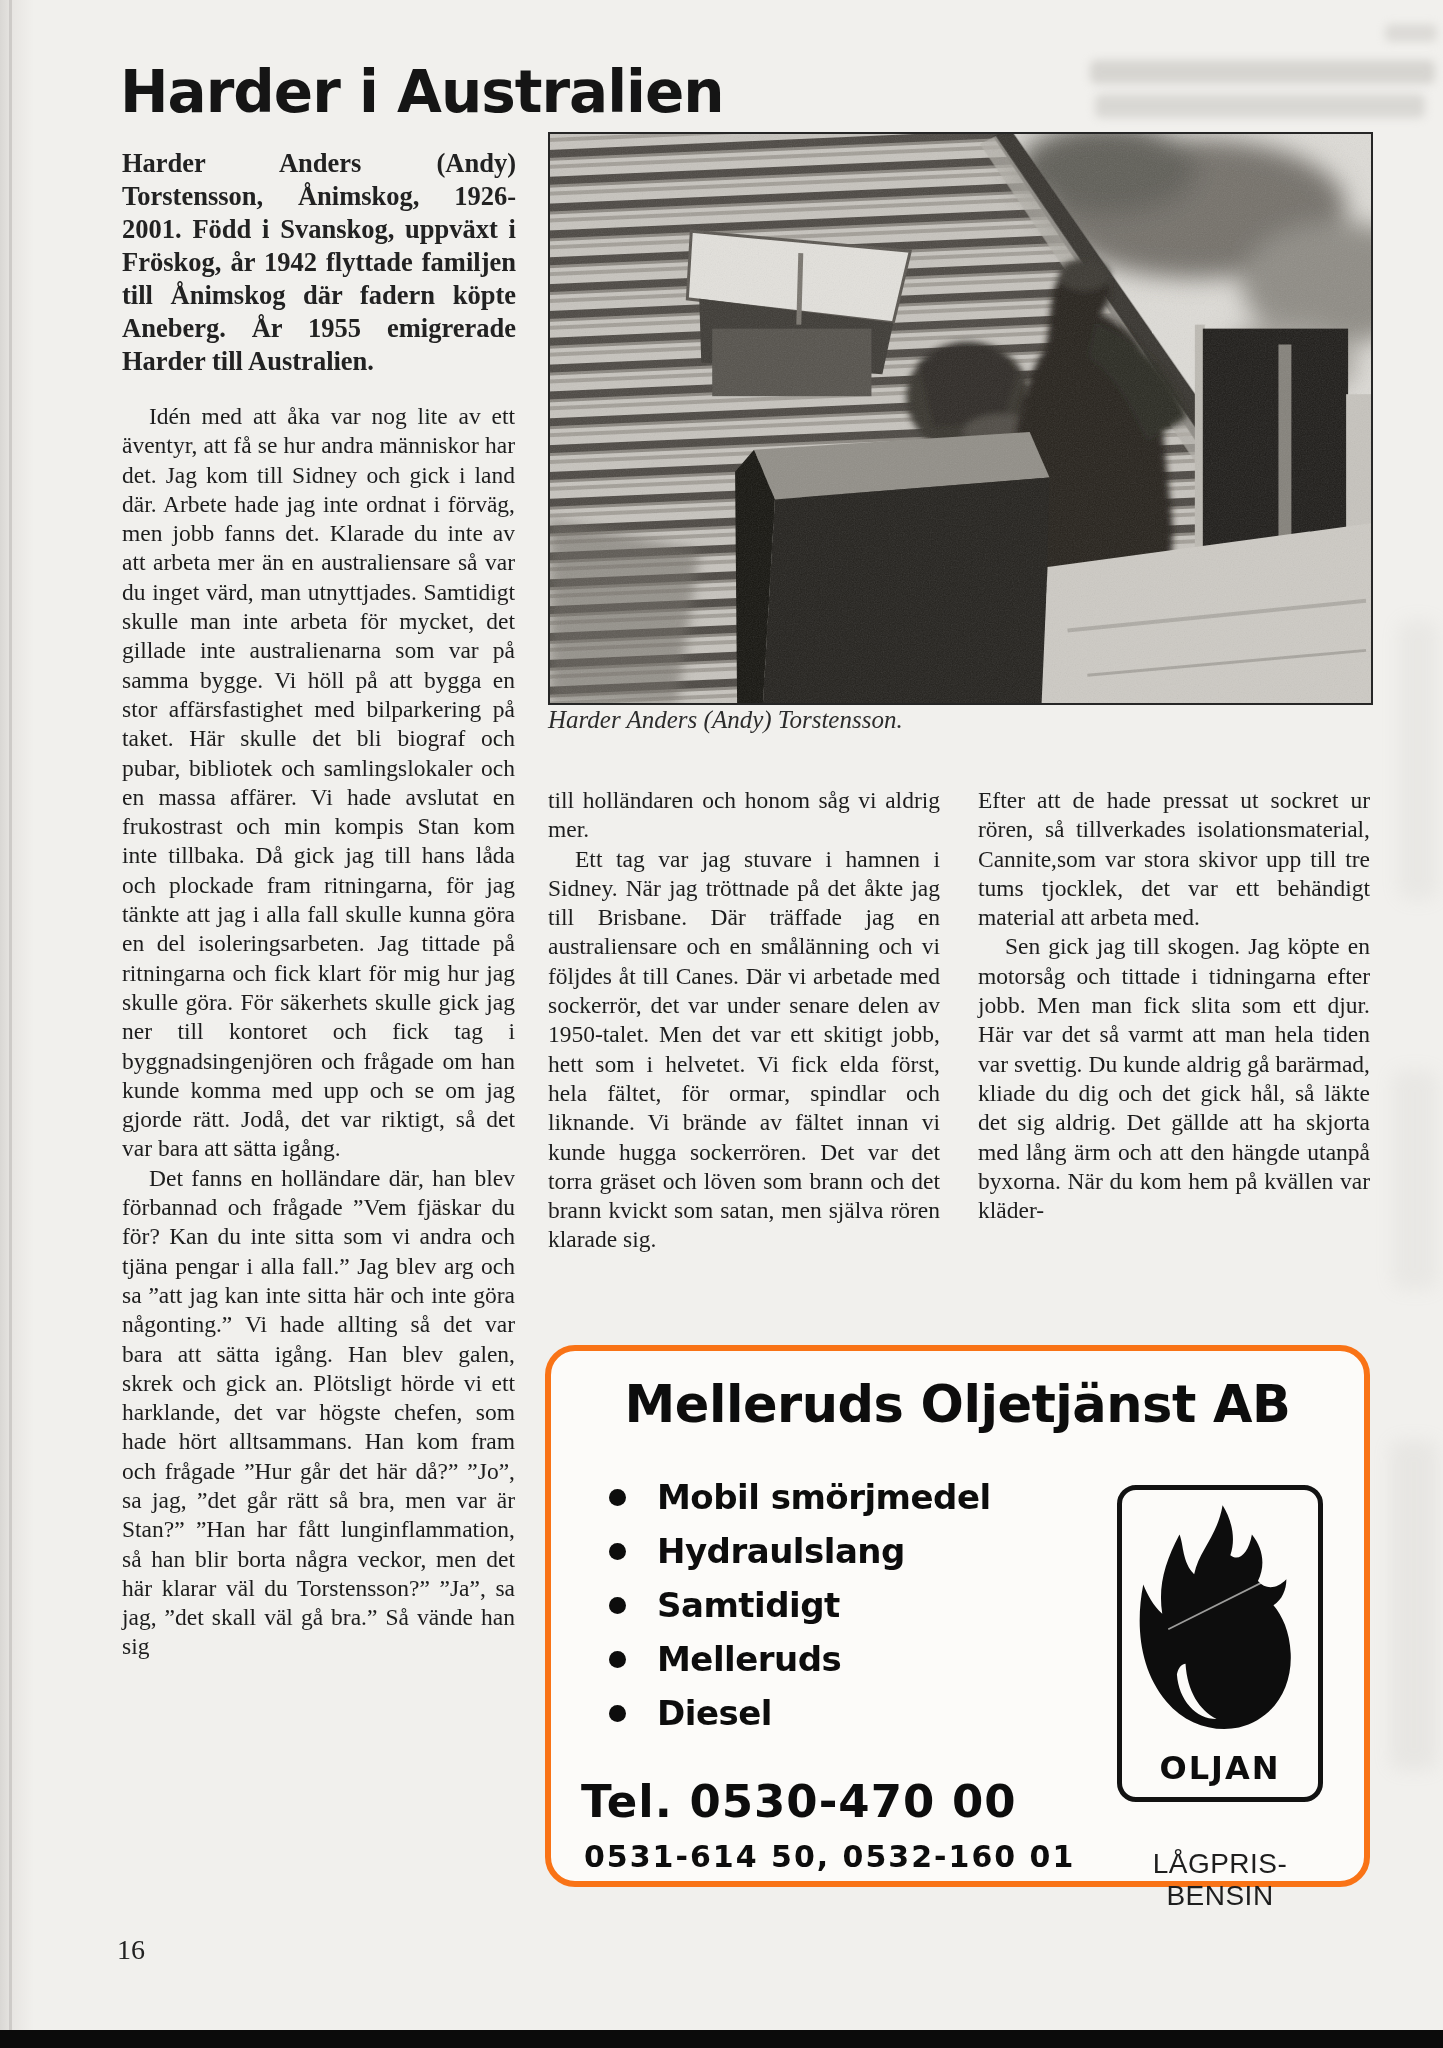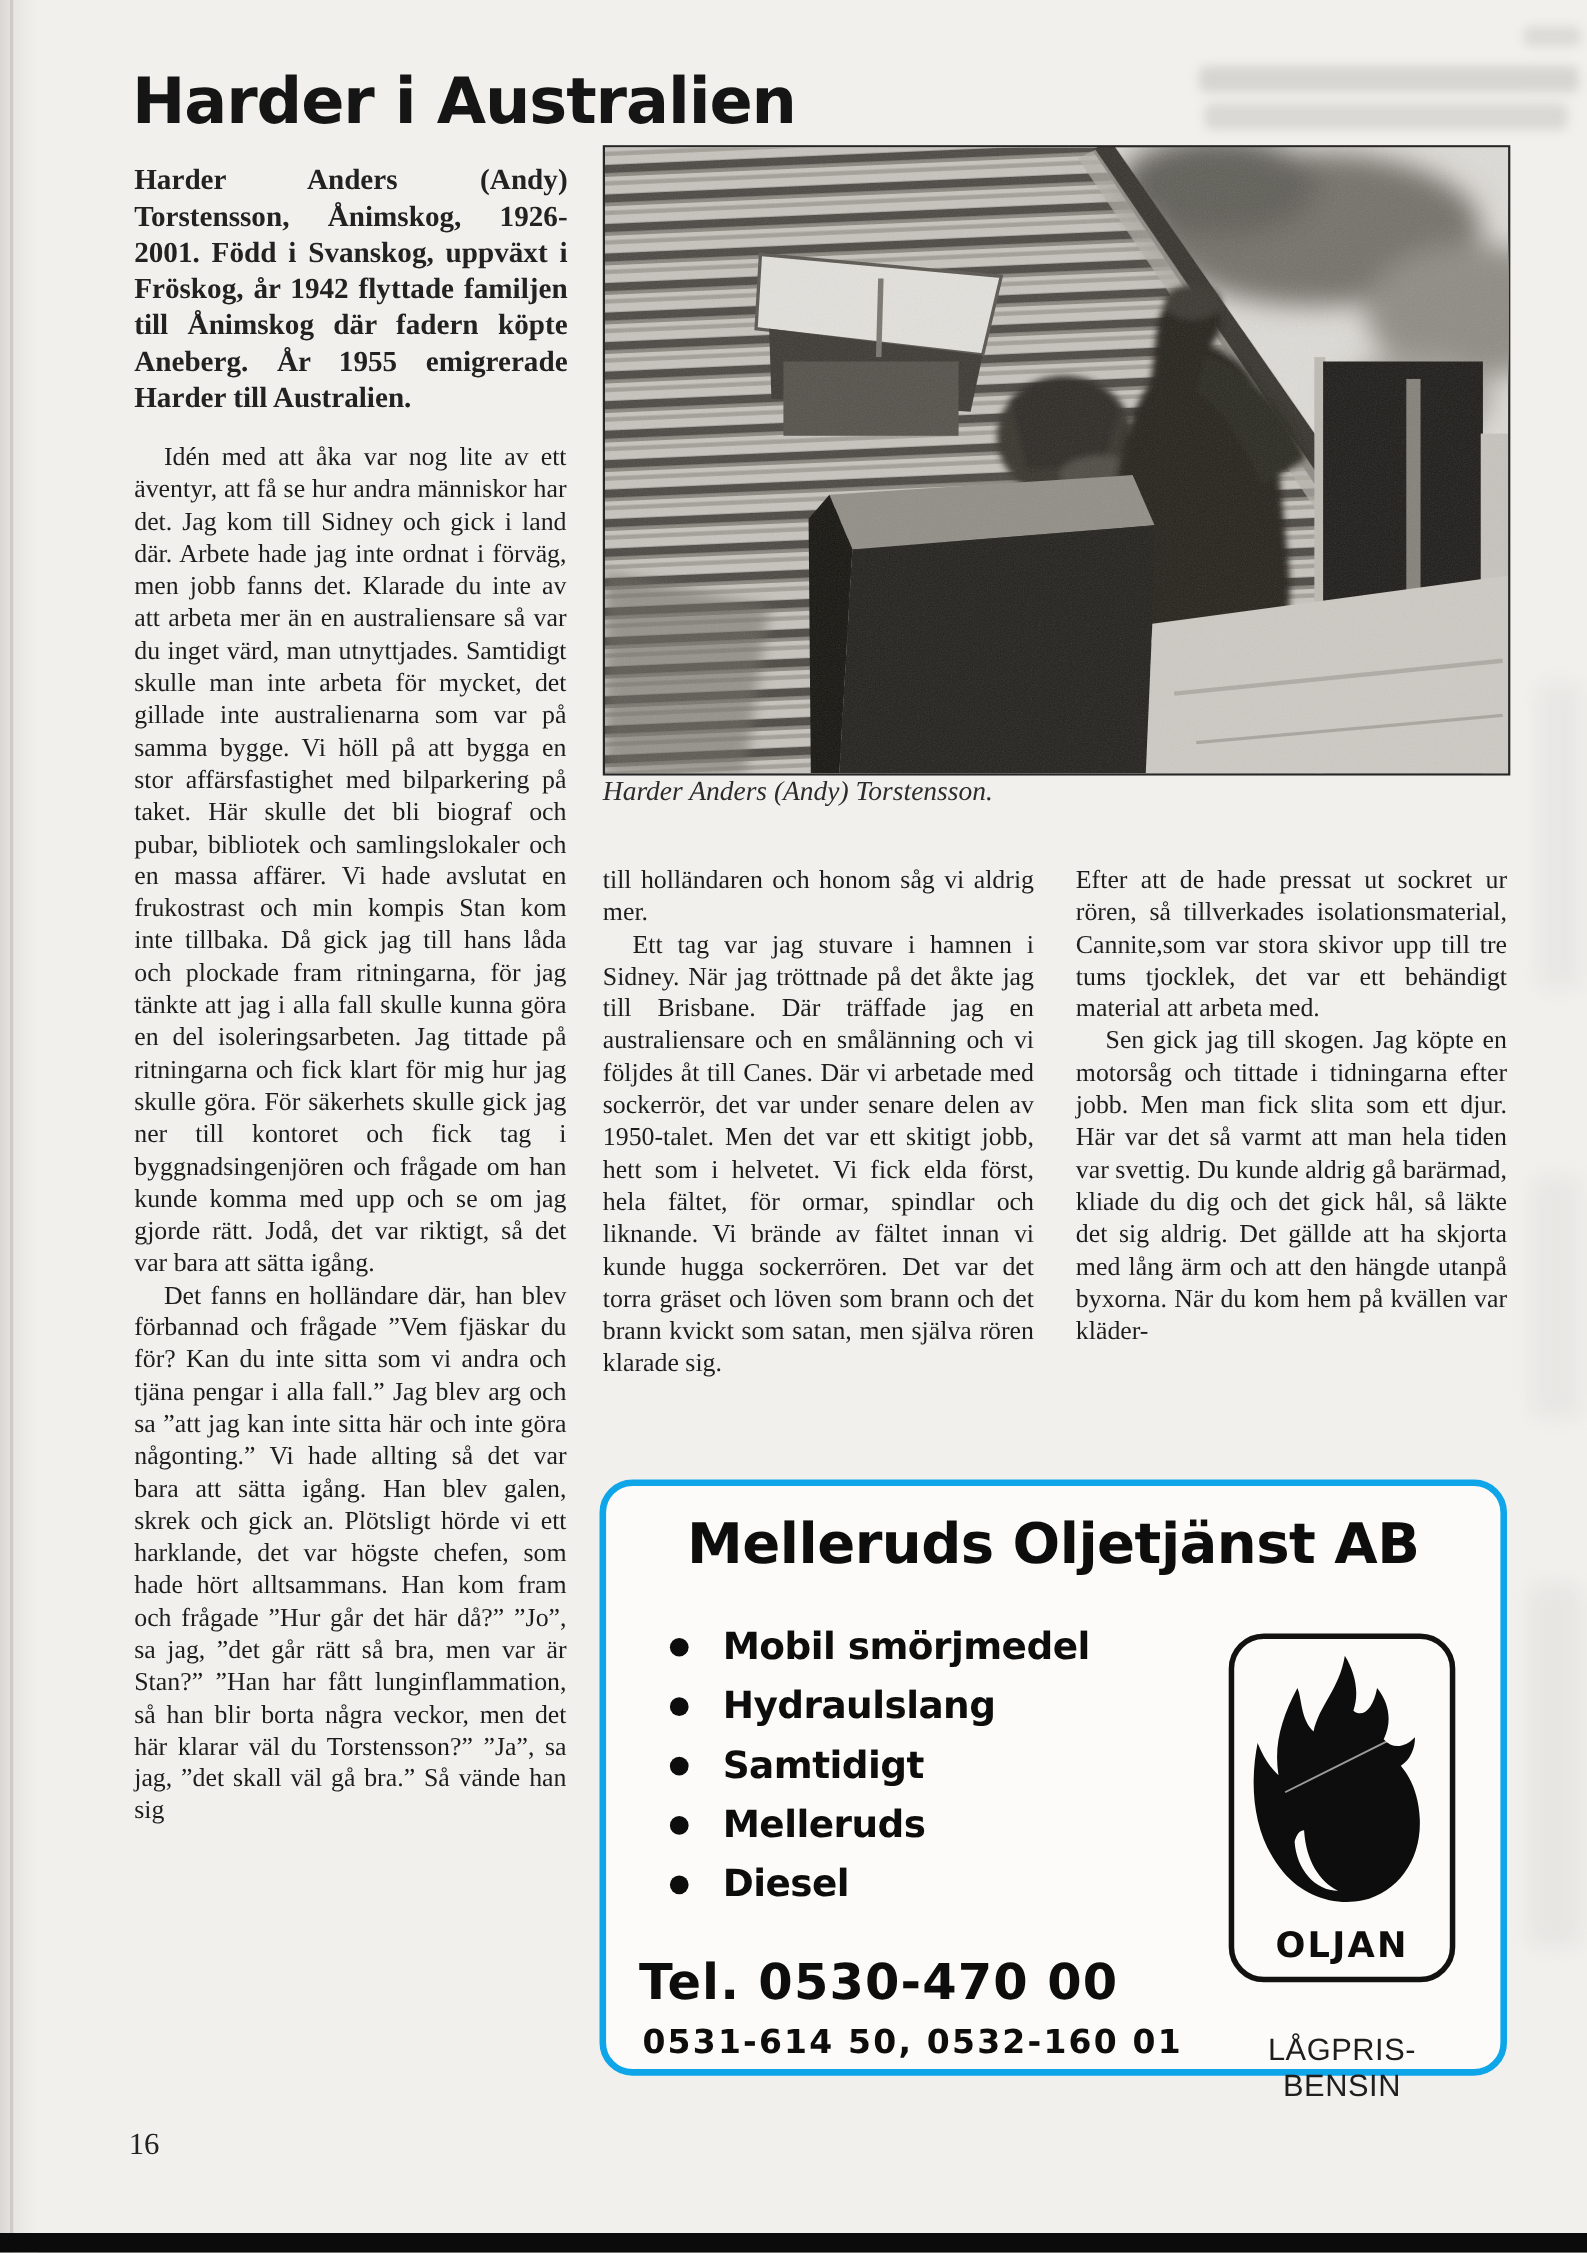--- a/index.html
+++ b/index.html
@@ -46,21 +46,21 @@
   }
   .photo svg { display:block; width:100%; height:100%; }
   .caption {
     left:548px; top:706px; width:820px;
     font-style:italic; font-size:25px; color:#2c2c2c;
   }
 
   
   .ad {
     left:545px; top:1345px; width:825px; height:542px;
-    background:#fcfbf9; border:6px solid #0ea5e9; border-radius:30px;
+    background:#fcfbf9; border:6px solid #f97316; border-radius:30px;
   }
   .ad-title {
     left:0; top:24px; width:813px; text-align:center;
     font-family:"DejaVu Sans","Liberation Sans",sans-serif; font-weight:bold;
     font-size:51px; letter-spacing:-0.5px; color:#0d0d0d;
   }
   .bullets { left:58px; top:128px; list-style:none; }
   .bullets li { display:flex; align-items:center; margin-bottom:18px; height:36px; }
   .dot { width:17px; height:17px; border-radius:50%; background:#0d0d0d; margin-right:31px; flex:0 0 auto; }
   .bullet-label {
@@ -72,21 +72,21 @@
     font-family:"DejaVu Sans","Liberation Sans",sans-serif; font-weight:bold;
     font-size:45px; letter-spacing:1px; color:#0d0d0d;
   }
   .tel2 {
     left:33px; top:488px;
     font-family:"DejaVu Sans","Liberation Sans",sans-serif; font-weight:bold;
     font-size:30px; letter-spacing:2px; color:#0d0d0d;
   }
   .logo-box {
     left:566px; top:134px; width:206px; height:317px;
-    border:5px solid #121212; border-radius:32px; background:#fcfbf9;
+    border:5px solid #121212; border-radius:19px; background:#fcfbf9;
   }
   .logo-box svg { display:block; margin:10px auto 0; }
   .logo-label {
     position:absolute; left:0; bottom:10px; width:100%; text-align:center;
     font-family:"DejaVu Sans","Liberation Sans",sans-serif; font-weight:bold;
     font-size:32px; letter-spacing:2px; color:#0d0d0d;
   }
   .tagline {
     left:556px; top:472px; width:226px; text-align:center;
     font-family:"Liberation Sans",sans-serif; font-weight:400;

